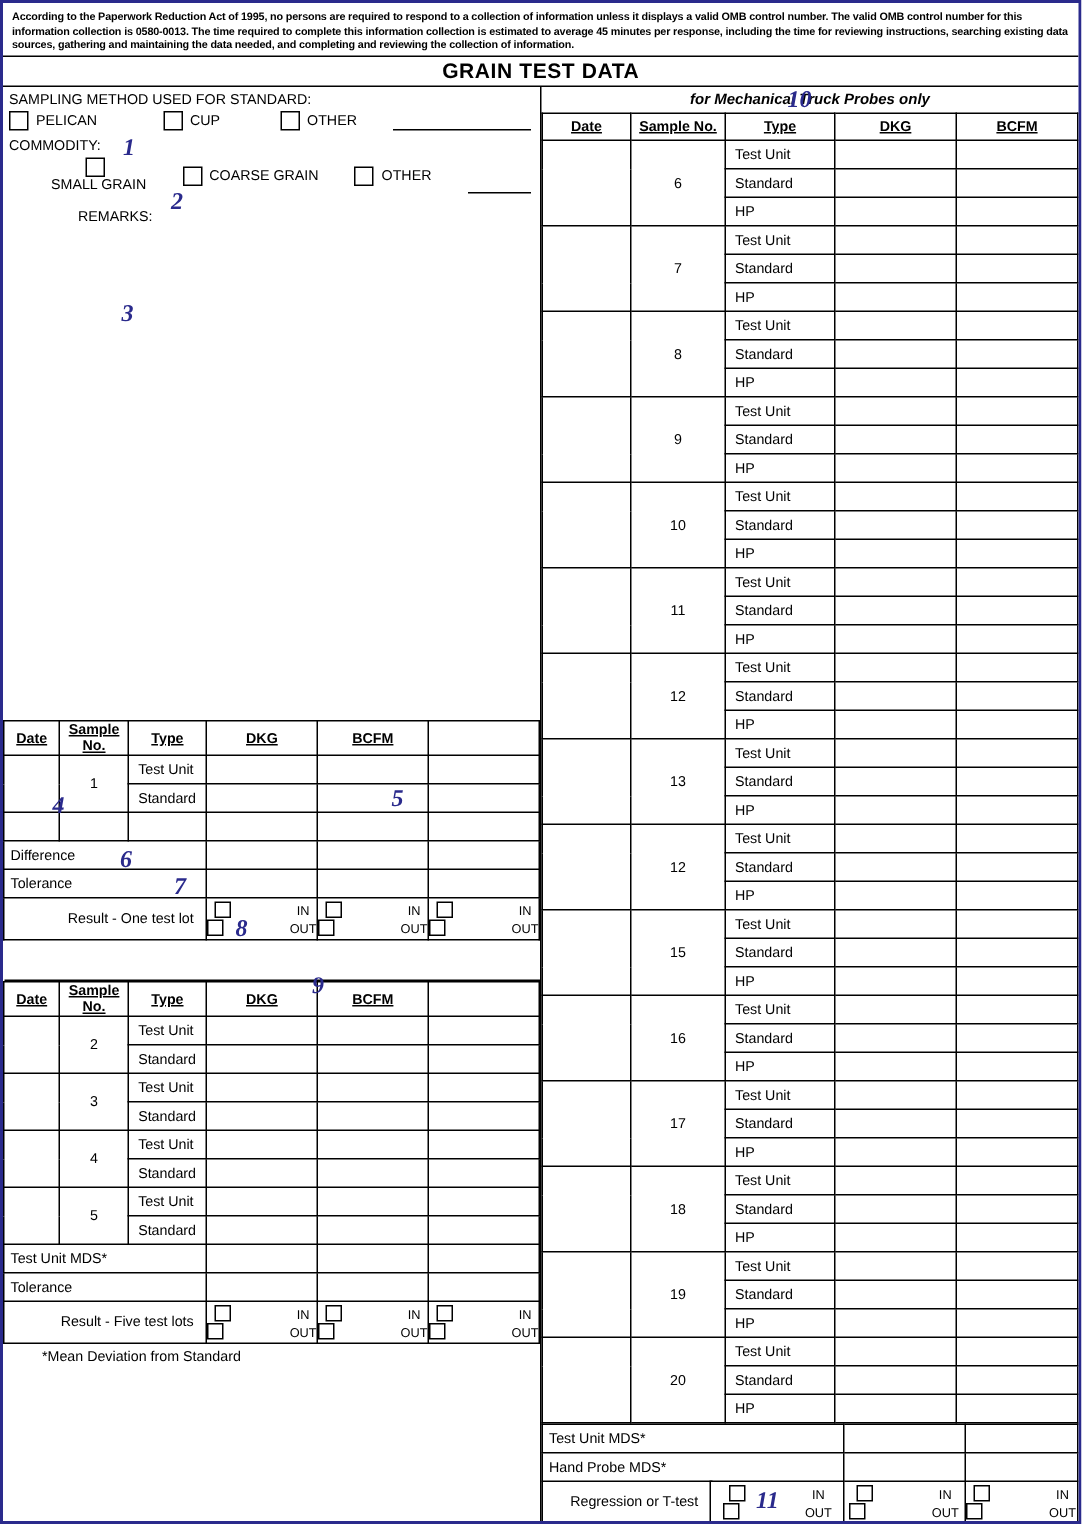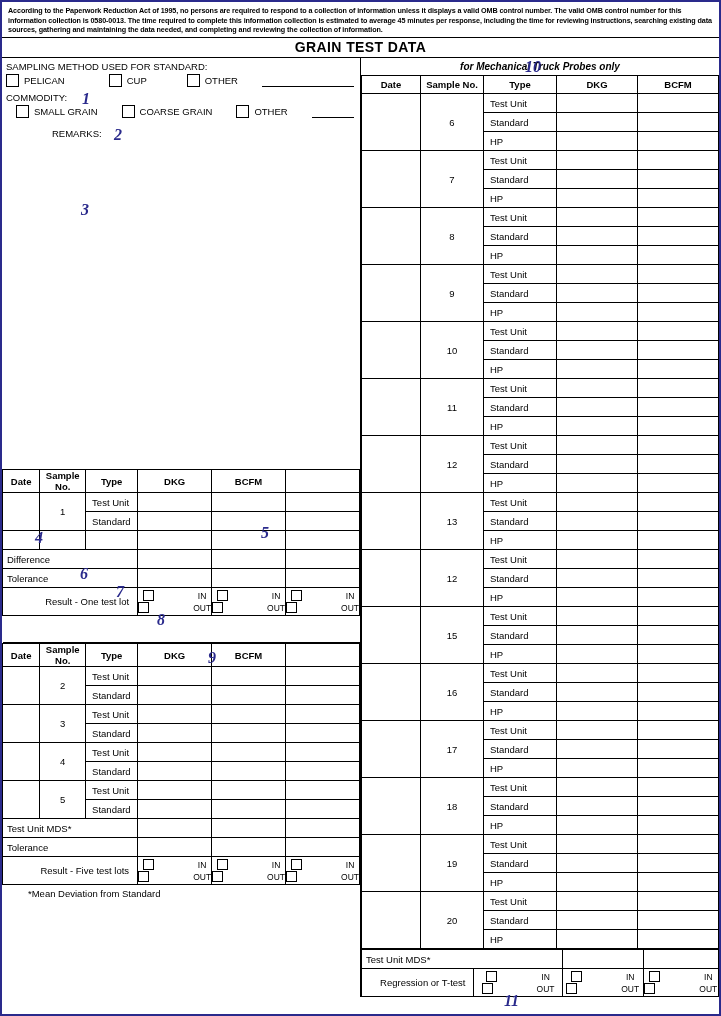--- a/index.html
+++ b/index.html
@@ -25,21 +25,21 @@
   th{font-weight:bold;font-size:9.5px;}
   .tleft{text-align:left;padding-left:4px;}
   .ttype{text-align:left;padding-left:6px;}
   .inout{display:flex;flex-direction:column;align-items:center;justify-content:center;gap:1px;padding:2px 0;}
   .inout .l{display:flex;align-items:center;font-size:8.5px;gap:40px;}
   .inout .l .cb{width:9px;height:9px;margin-right:4px;}
   .mech{font-style:italic;font-weight:bold;font-size:10px;text-align:center;padding:3px 0 3px 0;}
   .callout{position:absolute;color:#2a2a8c;font-weight:bold;font-style:italic;font-size:16px;font-family:"Liberation Serif",serif;}
   .result-lbl{font-size:9.5px;text-align:right;padding-right:8px;}
   .small{font-size:9.5px;}
-  .hdrcell{height:17px;}
+  .hdrcell{height:17px;text-decoration:underline;}
 </style>
 </head>
 <body>
 
 <div id="page">
 
   <div class="paperwork">According to the Paperwork Reduction Act of 1995, no persons are required to respond to a collection of information unless it displays a valid OMB control number.  The valid OMB control number for this information collection is 0580-0013.  The time required to complete this information collection is estimated to average 45 minutes per response, including the time for reviewing instructions, searching existing data sources, gathering and maintaining the data needed, and completing and reviewing the collection of information.</div>
   <div class="hr"></div>
   <div class="title">GRAIN TEST DATA</div>
 
@@ -59,21 +59,21 @@
         </div>
         <div class="chk-item" style="margin-left:22px;">
           <span class="cb"></span>
           <span>OTHER</span>
         </div>
         <div class="blankline"></div>
       </div>
 
       <div class="sec-label">COMMODITY:</div>
       <div class="row-checks">
-        <div class="chk-item" style="margin-left:10px;">
+        <div class="chk-item" style="margin-left:28px;flex-direction:column;">
           <span class="cb"></span>
           <span>SMALL GRAIN</span>
         </div>
         <div class="chk-item" style="margin-left:6px;">
           <span class="cb"></span>
           <span>COARSE GRAIN</span>
         </div>
         <div class="chk-item" style="margin-left:6px;">
           <span class="cb"></span>
           <span>OTHER</span>
@@ -567,20 +567,25 @@
               <td></td>
               <td></td>
             </tr>
           </tbody>
       </table>
       <table>
         <tbody>
             <tr>
           <td colspan="3" class="tleft" style="width:192px">Test Unit MDS*</td>
           <td style="width:80px"></td>
+          <td></td>
+        </tr>
+        <tr>
+          <td colspan="3" class="tleft">Hand Probe MDS*</td>
+          <td></td>
           <td></td>
         </tr>
         <tr>
           <td colspan="2" class="result-lbl">Regression or T-test</td>
           <td>
             <div class="inout">
               <div class="l">
                     <span class="cb"></span>
                     <span>IN</span>
                   </div>

